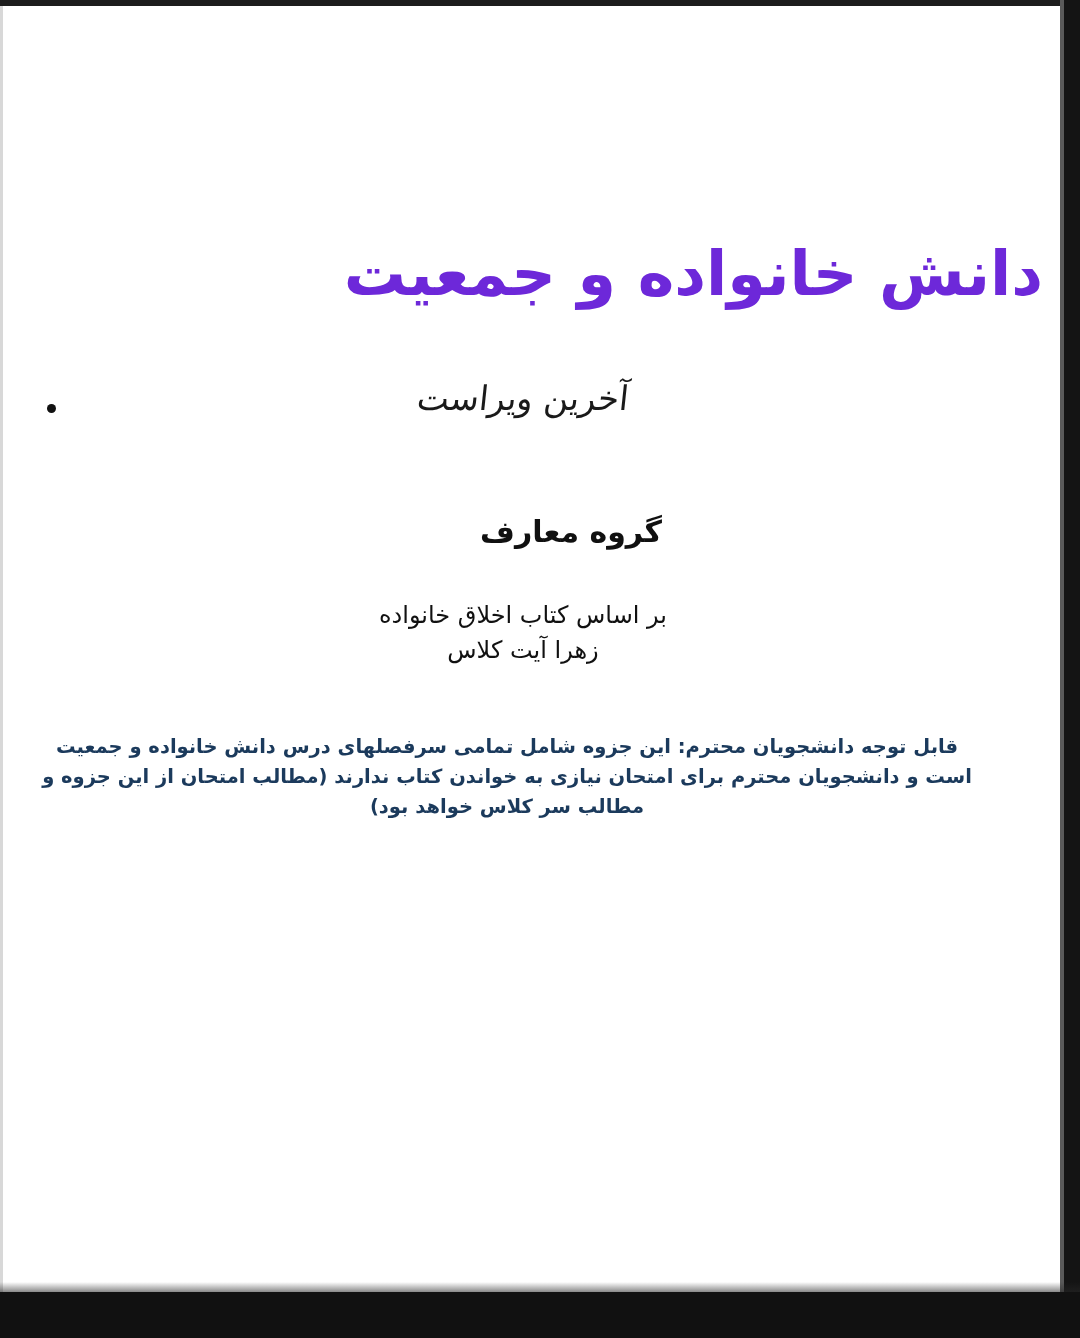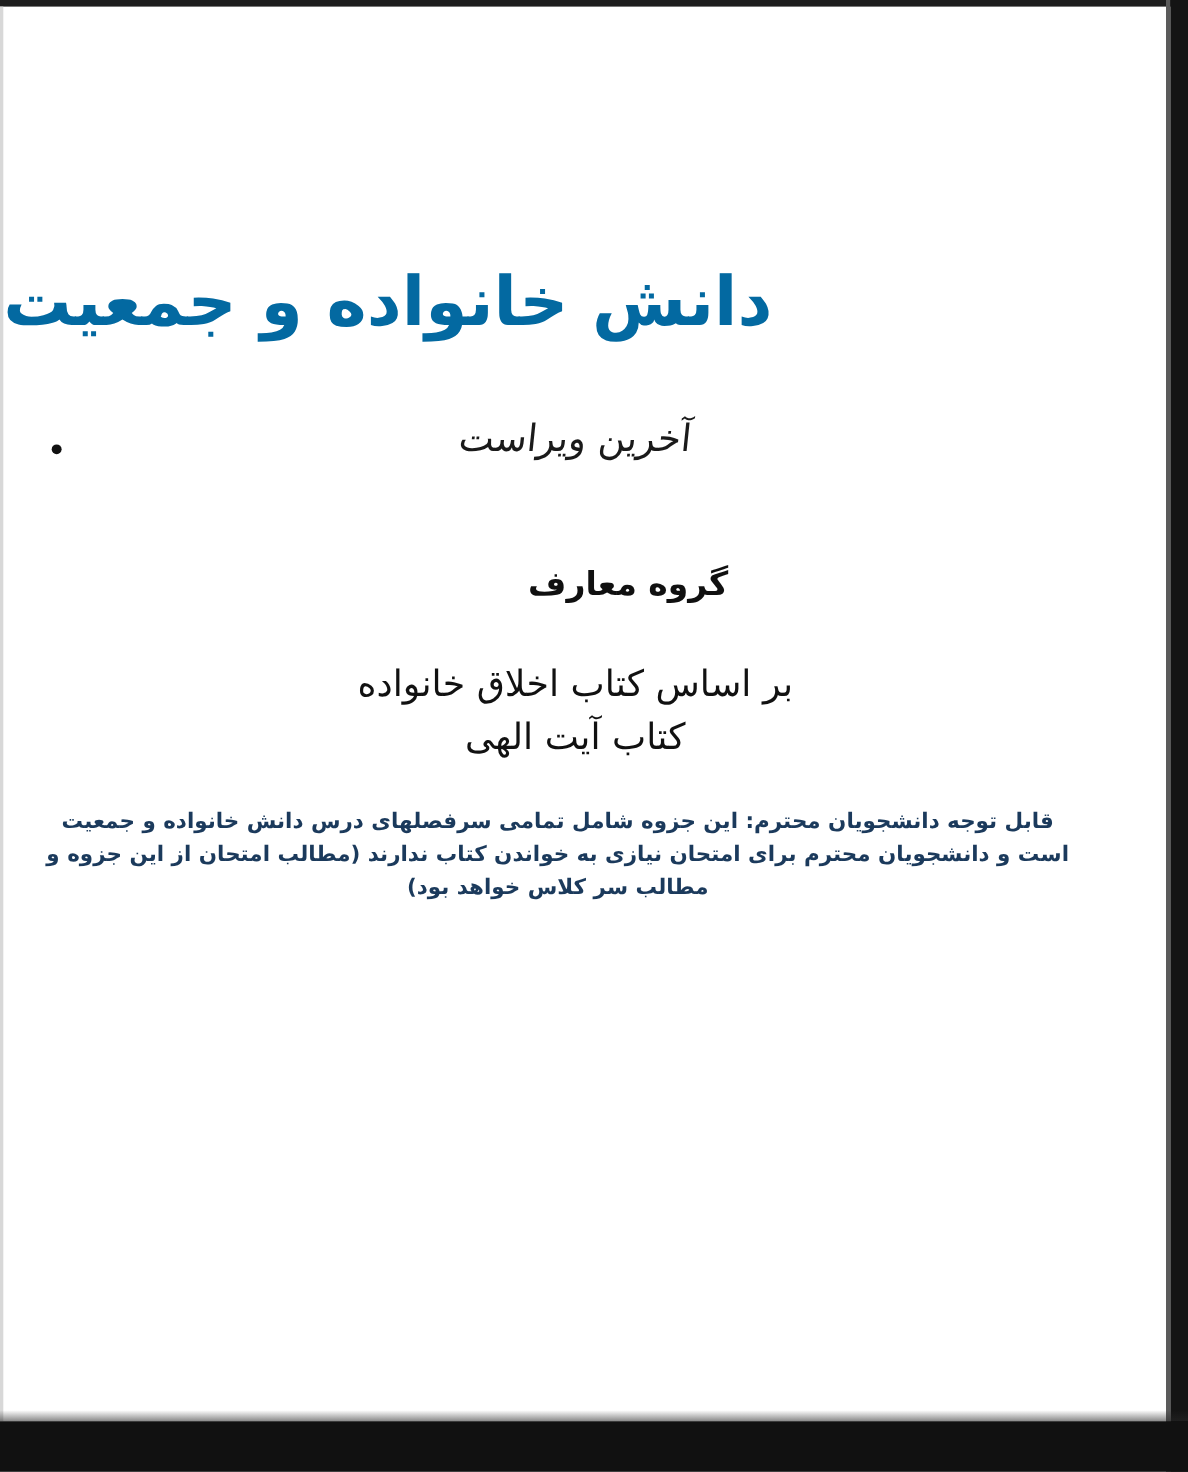--- a/index.html
+++ b/index.html
@@ -71,26 +71,26 @@
     width: 1057px;
     height: 1286px;
     background: #ffffff;
   }
 
   .title {
     position: absolute;
     top: 232px;
     left: 0;
     width: 1040px;
-    text-align: left;
+    text-align: right;
     font-family: "DejaVu Sans", "Liberation Sans", sans-serif;
     font-weight: bold;
     font-size: 62px;
     line-height: 1.15;
-    color: #0369a1;
+    color: #6d28d9;
     letter-spacing: 0px;
   }
 
   .subtitle-script {
     position: absolute;
     top: 372px;
     left: 0;
     width: 1040px;
     text-align: center;
     font-family: "DejaVu Serif", "Liberation Serif", serif;
@@ -122,21 +122,21 @@
     padding-left: 36px;
   }
 
   .source-block {
     position: absolute;
     top: 592px;
     left: 0;
     width: 1040px;
     text-align: center;
     font-family: "DejaVu Sans", "Liberation Sans", sans-serif;
-    font-size: 33px;
+    font-size: 24px;
     line-height: 1.45;
     color: #111111;
   }
   .source-block div {
     margin: 0;
   }
 
   .notice {
     position: absolute;
     top: 726px;
@@ -160,21 +160,21 @@
     <div class="title">دانش خانواده و جمعیت</div>
 
     <div class="subtitle-script">آخرین ویراست</div>
 
     <div class="stray-dot"></div>
 
     <div class="group-name">گروه معارف</div>
 
     <div class="source-block">
       <div>بر اساس کتاب اخلاق خانواده</div>
-      <div>کتاب آیت الهی</div>
+      <div>زهرا آیت کلاس</div>
     </div>
 
     <div class="notice">قابل توجه دانشجویان محترم: این جزوه شامل تمامی سرفصلهای درس دانش خانواده و جمعیت است و دانشجویان محترم برای امتحان نیازی به خواندن کتاب ندارند (مطالب امتحان از این جزوه و مطالب سر کلاس خواهد بود)</div>
 
   </div>
 
   <div class="edge-top"></div>
   <div class="edge-left"></div>
   <div class="edge-right-inner"></div>
   <div class="edge-right"></div>

